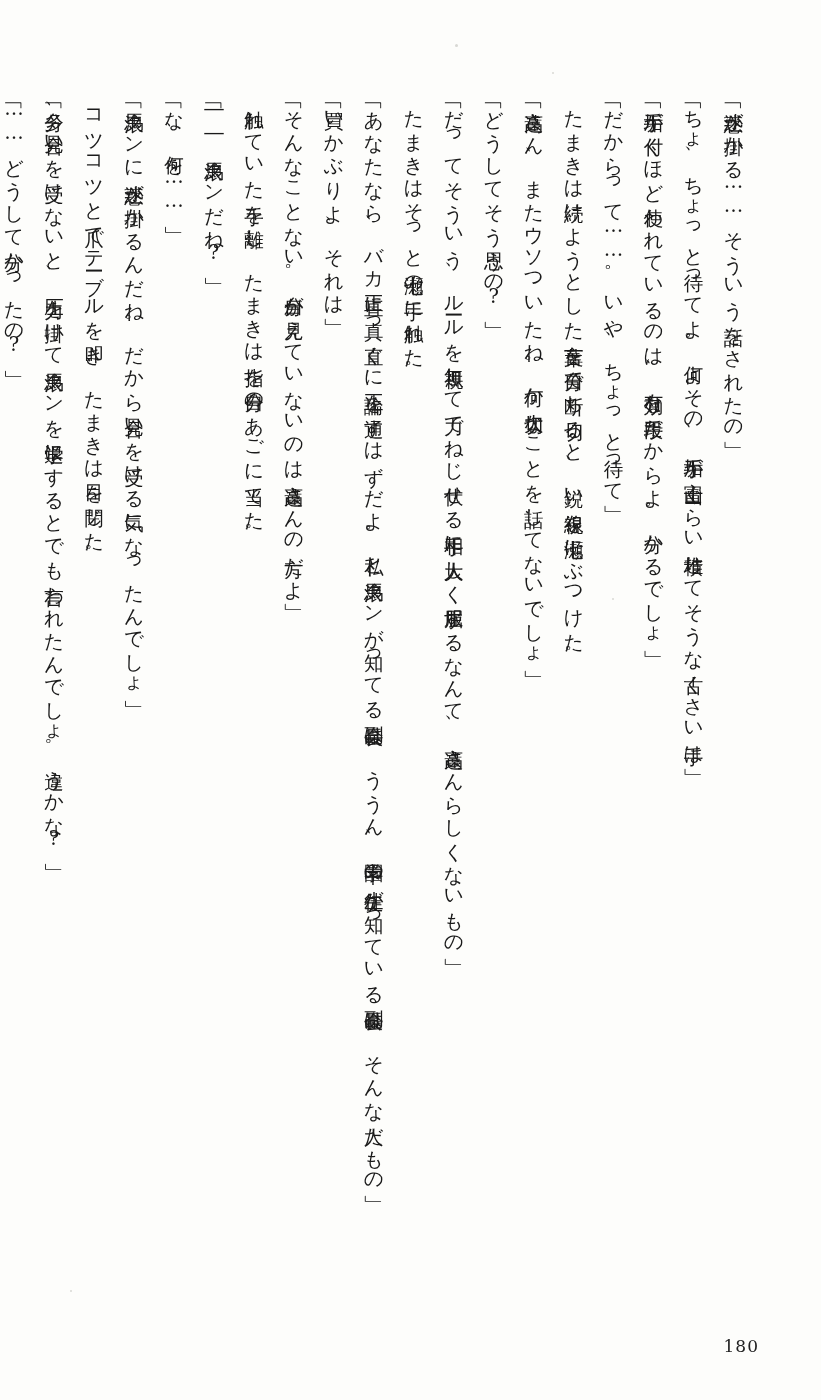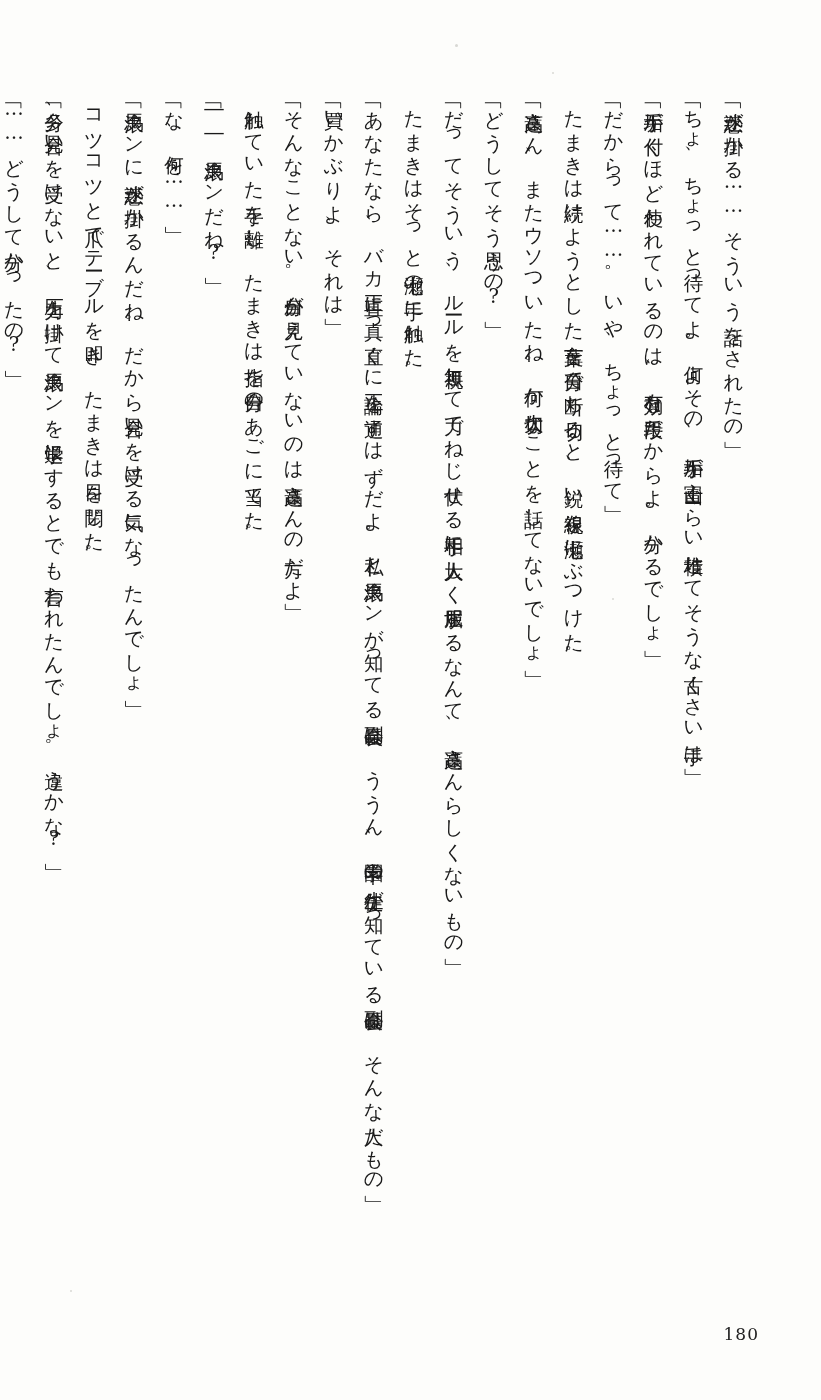--- a/index.html
+++ b/index.html
@@ -47,21 +47,21 @@
 
   .text-block p {
     margin: 0;
     padding: 0;
     text-indent: 0;
   }
 
   .page-number {
     position: absolute;
     right: 62px;
-    bottom: 56px;
+    bottom: 44px;
     font-size: 17px;
     letter-spacing: 0.06em;
     font-family: "DejaVu Serif", "Liberation Serif", serif;
     color: #222;
   }
 </style>
 </head>
 <body>
 
 <div class="page">

